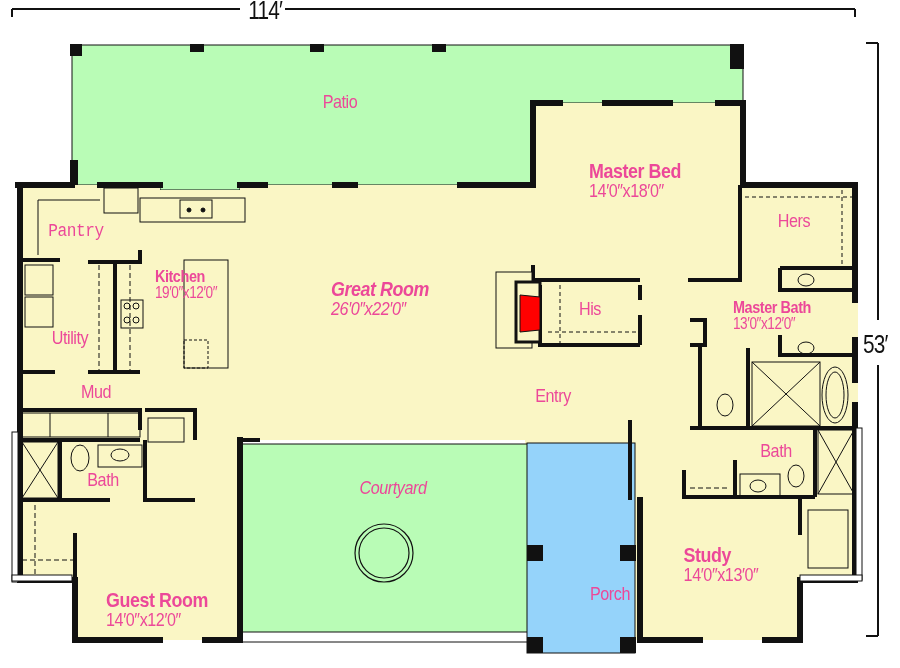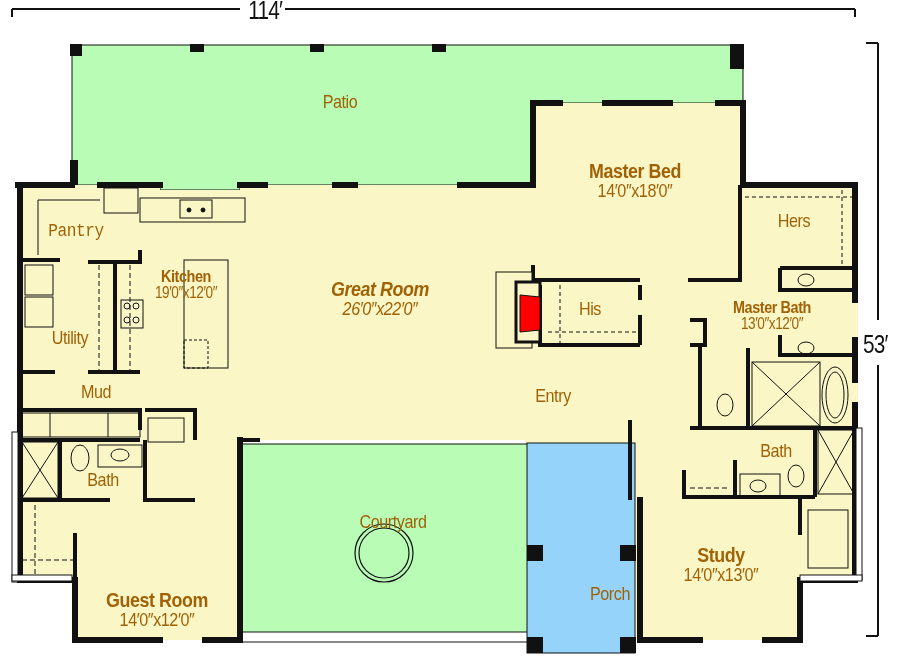--- a/index.html
+++ b/index.html
@@ -1,19 +1,19 @@
 <!DOCTYPE html>
 <html><head>
 <meta charset="utf-8">
 <style>
   html, body { margin: 0; padding: 0; background: #ffffff; }
   body { width: 900px; height: 668px; position: relative; overflow: hidden;
          font-family: "Liberation Sans", "DejaVu Sans", sans-serif; }
   #plan { position: absolute; left: 0; top: 0; width: 900px; height: 668px; }
-  .lbl { position: absolute; color: #a16207; text-align: center; white-space: nowrap;
+  .lbl { position: absolute; color: #ec4899; white-space: nowrap;
          transform: translateX(-50%); line-height: 1; }
   .lbl .name { display: block; font-weight: bold; font-size: 21px; letter-spacing: -0.5px;
                transform: scaleX(0.85); }
   .lbl .dim { display: block; font-size: 19px; letter-spacing: -0.5px; transform: scaleX(0.85); margin-top: 0px; }
   .lbl.small .name { font-weight: normal; font-size: 19px; }
   .lbl.med .name { font-size: 17px; }
   .lbl.med .dim { font-size: 16px; }
   .dimtxt { position: absolute; font-size: 26px; color: #111; line-height: 1;
             transform: scaleX(0.8); letter-spacing: -1px; }
 </style>
@@ -278,21 +278,21 @@
 
 <div class="lbl small" style="left:776px; top:441px;">
   <span class="name">Bath</span>
 </div>
 
 <div class="lbl" style="left:157px; top:549px;margin-top:40px;">
   <span class="name">Guest Room</span>
   <span class="dim">14′0″x12′0″</span>
 </div>
 
-<div class="lbl small" style="left:393px; top:512px;">
+<div class="lbl small" style="left:393px; top:478px;font-style:italic;">
   <span class="name">Courtyard</span>
 </div>
 
 <div class="lbl small" style="left:581px; top:584px;margin-left:29px;">
   <span class="name">Porch</span>
 </div>
 
 <div class="lbl" style="left:721px; top:544px;">
   <span class="name">Study</span>
   <span class="dim">14′0″x13′0″</span>

